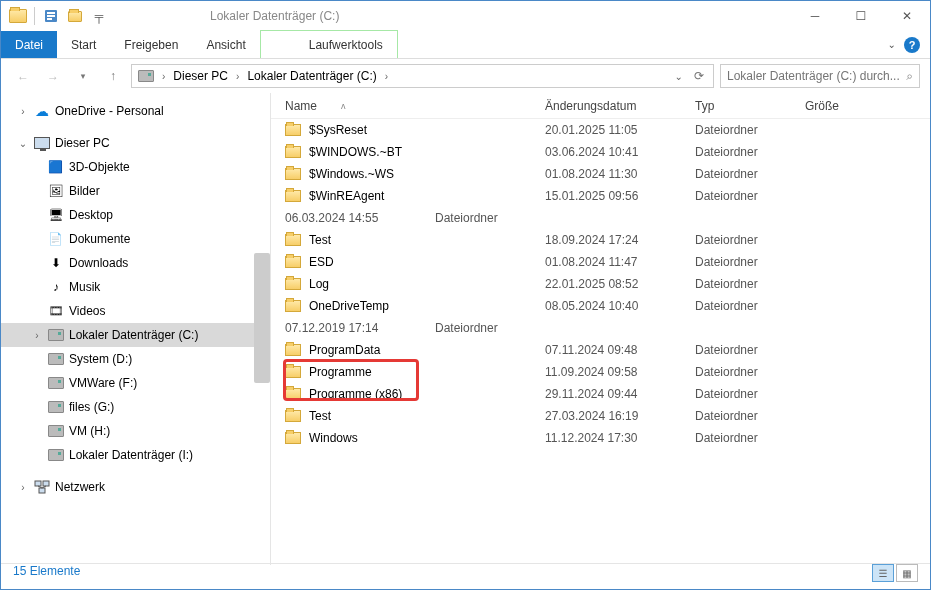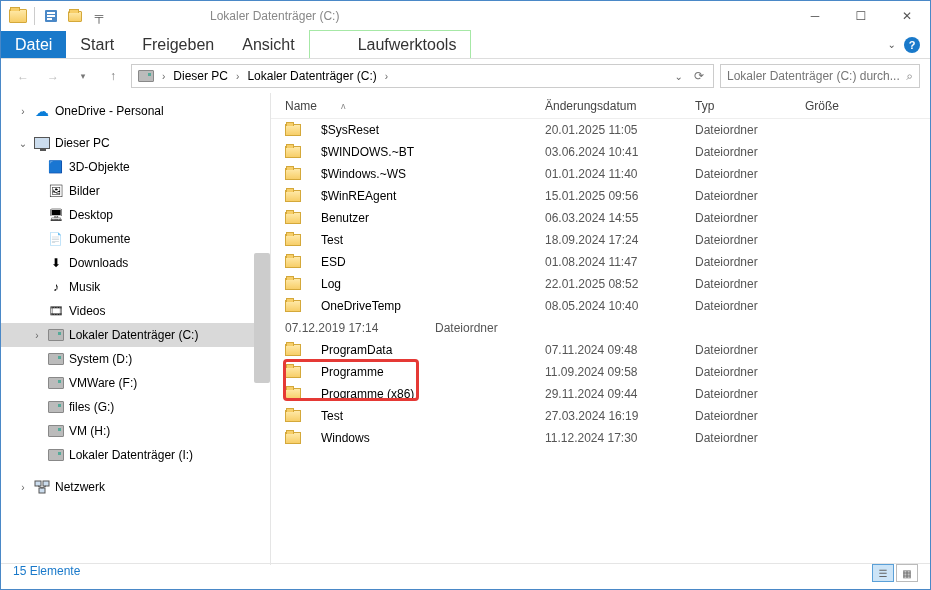--- a/index.html
+++ b/index.html
@@ -11,21 +11,21 @@
 .qat-icon { width: 22px; height: 22px; display: flex; align-items: center; justify-content: center; }
 .folder-ic { width: 18px; height: 14px; background: linear-gradient(#ffe9a8,#f7ce68); border: 1px solid #d4a83a; border-radius: 1px; position: relative; }
 .folder-ic::before { content:""; position:absolute; top:-3px; left:0; width:8px; height:3px; background:#f7ce68; border:1px solid #d4a83a; border-bottom:none; }
 .qat-sep { width:1px; height:18px; background:#ccc; margin:0 3px; }
 .title-text { margin-left: 100px; color: #888; font-size: 12px; }
 .win-controls { margin-left:auto; display:flex; }
 .win-btn { width: 46px; height: 30px; display:flex; align-items:center; justify-content:center; color:#555; }
 
 
 .ribbon { height: 28px; display:flex; align-items:stretch; border-bottom: 1px solid #ddd; position: relative; }
-.tab { padding: 0 14px; display:flex; align-items:center; font-size:16px; color:#333; }
+.tab { padding: 0 14px; display:flex; align-items:center; font-size:12px; color:#333; }
 .tab.datei { background:#1979ca; color:#fff; }
 .tab-group-head { position:absolute; top:-30px; left:265px; width:95px; height:30px; background:#a6e8a6; display:flex; align-items:center; justify-content:center; color:#222; font-size:12px; border-top:1px solid #8bd98b; }
 .tab.laufwerk { border:1px solid #a6e8a6; border-bottom:none; margin-top:-1px;padding-left:48px; }
 .ribbon-right { margin-left:auto; display:flex; align-items:center; padding-right:10px; gap:8px; color:#555; }
 .help-ic { width:16px; height:16px; border-radius:50%; background:#1979ca; color:#fff; display:flex; align-items:center; justify-content:center; font-size:11px; font-weight:bold; }
 
 
 .addr-row { height: 34px; display:flex; align-items:center; padding: 0 10px; gap: 6px; }
 .nav-btn { width:24px; height:24px; display:flex; align-items:center; justify-content:center; color:#777; border-radius:2px; }
 .nav-btn.disabled { color:#bbb; }
@@ -55,21 +55,21 @@
 
 .filelist { flex:1; display:flex; flex-direction:column; }
 .cols { display:flex; height:26px; align-items:center; border-bottom:1px solid #eee; color:#444; padding-left:14px; }
 .col-name { width:260px; display:flex; align-items:center; gap:24px; }
 .col-date { width:150px; }
 .col-type { width:110px; }
 .col-size { flex:1; }
 .sort-arrow { font-size:9px; color:#888; }
 .rows { flex:1; overflow:hidden; }
 .row { display:flex; height:22px; align-items:center; padding-left:14px; }
-.cell-name { width:260px; display:flex; align-items:center; gap:20px; }
+.cell-name { width:260px; display:flex; align-items:center; gap:8px; }
 .cell-date { width:150px; color:#555; }
 .cell-type { width:110px; color:#555; }
 .sm-folder { width:16px; height:12px; background:linear-gradient(#ffe9a8,#f7ce68); border:1px solid #d4a83a; position:relative; }
 .sm-folder::before { content:""; position:absolute; top:-3px; left:0; width:6px; height:3px; background:#f7ce68; border:1px solid #d4a83a; border-bottom:none; }
 .highlight-box { position:absolute; border:3px solid #e53935; border-radius:4px; pointer-events:none; }
 
 
 .status { position:absolute; bottom:0; left:0; right:0; height:26px; border-top:1px solid #e5e5e5; display:flex; padding:0 12px; color:#1979ca; font-size:12px; }
 .status-right { margin-left:auto; display:flex; gap:2px; }
 .view-btn { width:22px; height:18px; border:1px solid #bbb; display:flex; align-items:center; justify-content:center; font-size:10px; color:#666; background:#fff; }
@@ -279,36 +279,32 @@
             <span>$WINDOWS.~BT</span>
           </div>
           <div class="cell-date">03.06.2024 10:41</div>
           <div class="cell-type">Dateiordner</div>
         </div>
         <div class="row">
           <div class="cell-name">
             <div class="sm-folder"></div>
             <span>$Windows.~WS</span>
           </div>
-          <div class="cell-date">01.01.2024 11:40</div>
+          <div class="cell-date">01.08.2024 11:30</div>
           <div class="cell-type">Dateiordner</div>
         </div>
         <div class="row">
           <div class="cell-name">
             <div class="sm-folder"></div>
             <span>$WinREAgent</span>
           </div>
           <div class="cell-date">15.01.2025 09:56</div>
           <div class="cell-type">Dateiordner</div>
         </div>
         <div class="row">
-          <div class="cell-name">
-            <div class="sm-folder"></div>
-            <span>Benutzer</span>
-          </div>
           <div class="cell-date">06.03.2024 14:55</div>
           <div class="cell-type">Dateiordner</div>
         </div>
         <div class="row">
           <div class="cell-name">
             <div class="sm-folder"></div>
             <span>Test</span>
           </div>
           <div class="cell-date">18.09.2024 17:24</div>
           <div class="cell-type">Dateiordner</div>

